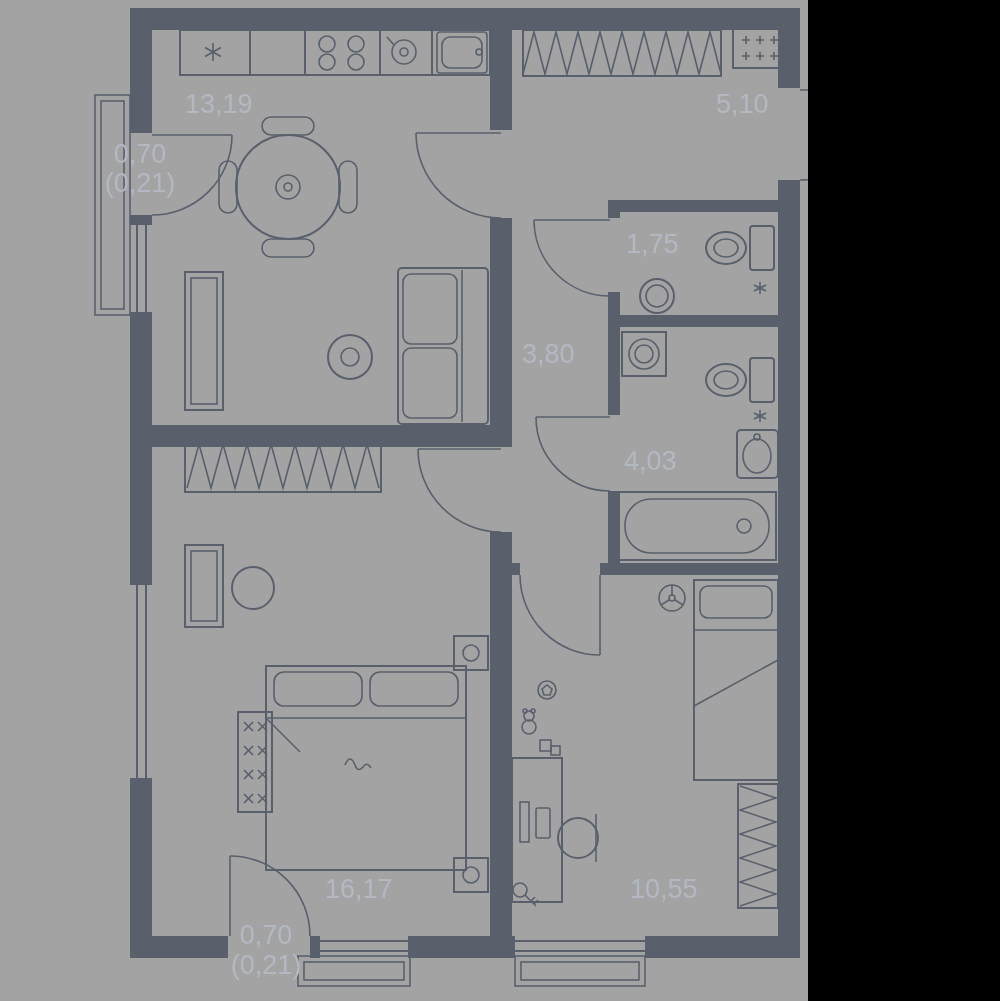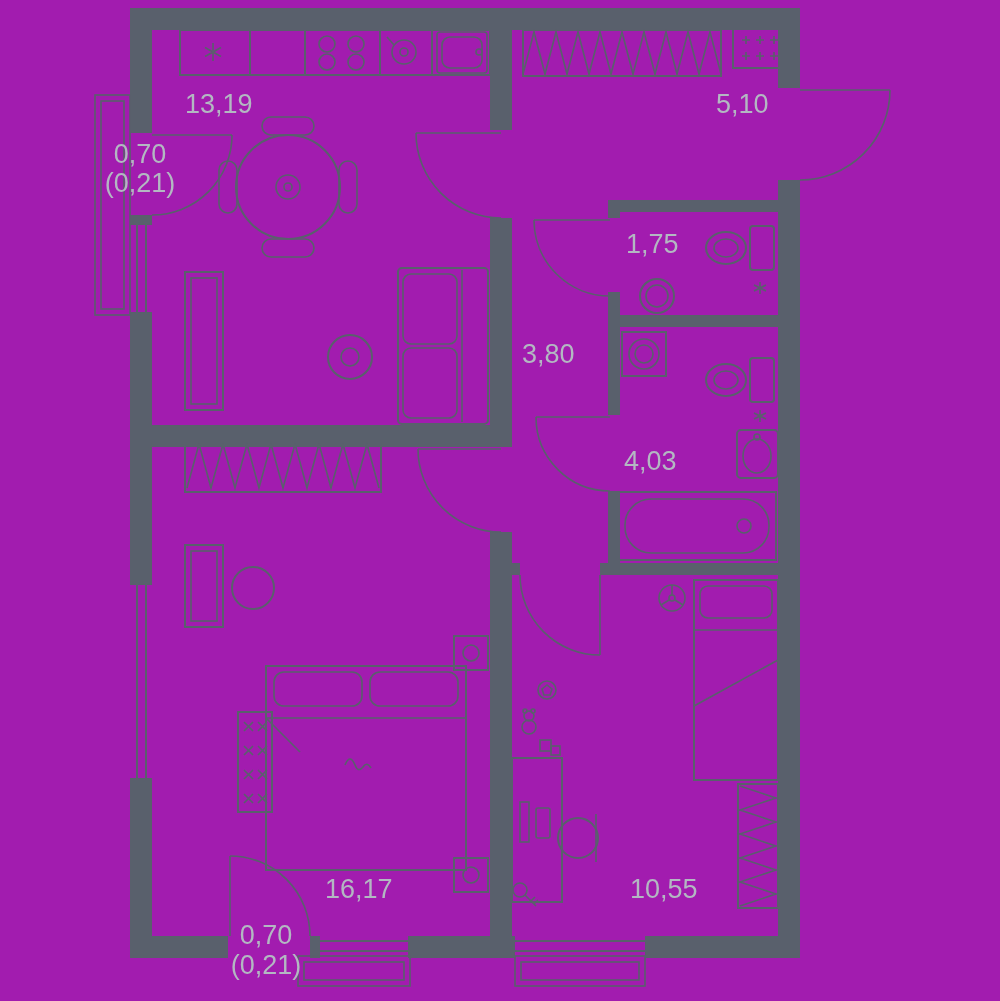--- a/index.html
+++ b/index.html
@@ -1,16 +1,16 @@
 <!DOCTYPE html>
 <html><head>
 <meta charset="utf-8">
 <style>
   html,body{margin:0;padding:0;background:#000;}
-  .stage{position:relative;width:1000px;height:1001px;background:#a21caf;overflow:hidden;text-align:center;}
+  .stage{position:relative;width:808px;height:1001px;background:#a3a3a3;overflow:hidden;text-align:center;}
   svg{display:block;}
   .wall{fill:#59606c;stroke:none;}
   .ln{stroke:#59606c;stroke-width:2;fill:none;}
   .ln-thin{stroke:#59606c;stroke-width:1.6;fill:none;}
   .txt{fill:#b3b8c2;font-family:"Liberation Sans",sans-serif;font-size:27px;}
 </style>
 </head>
 <body>
 
 <div class="stage">

